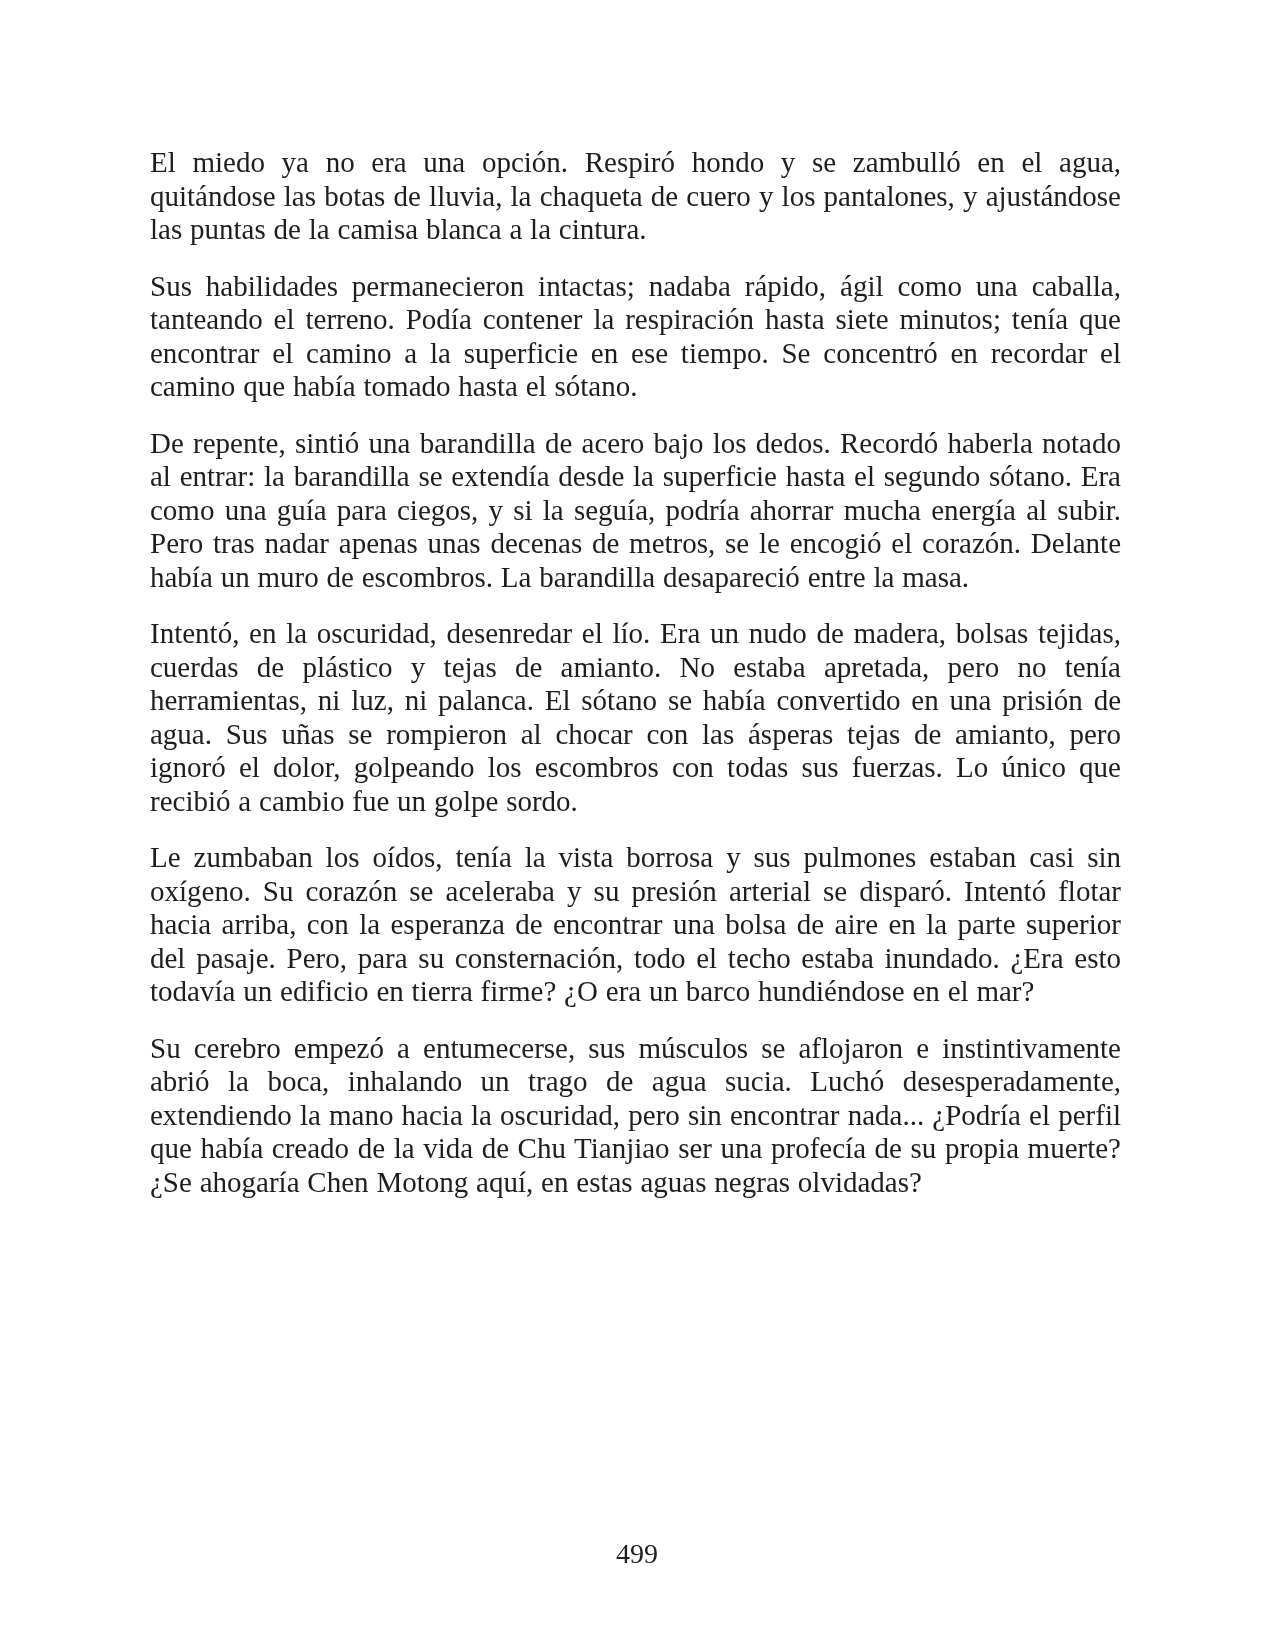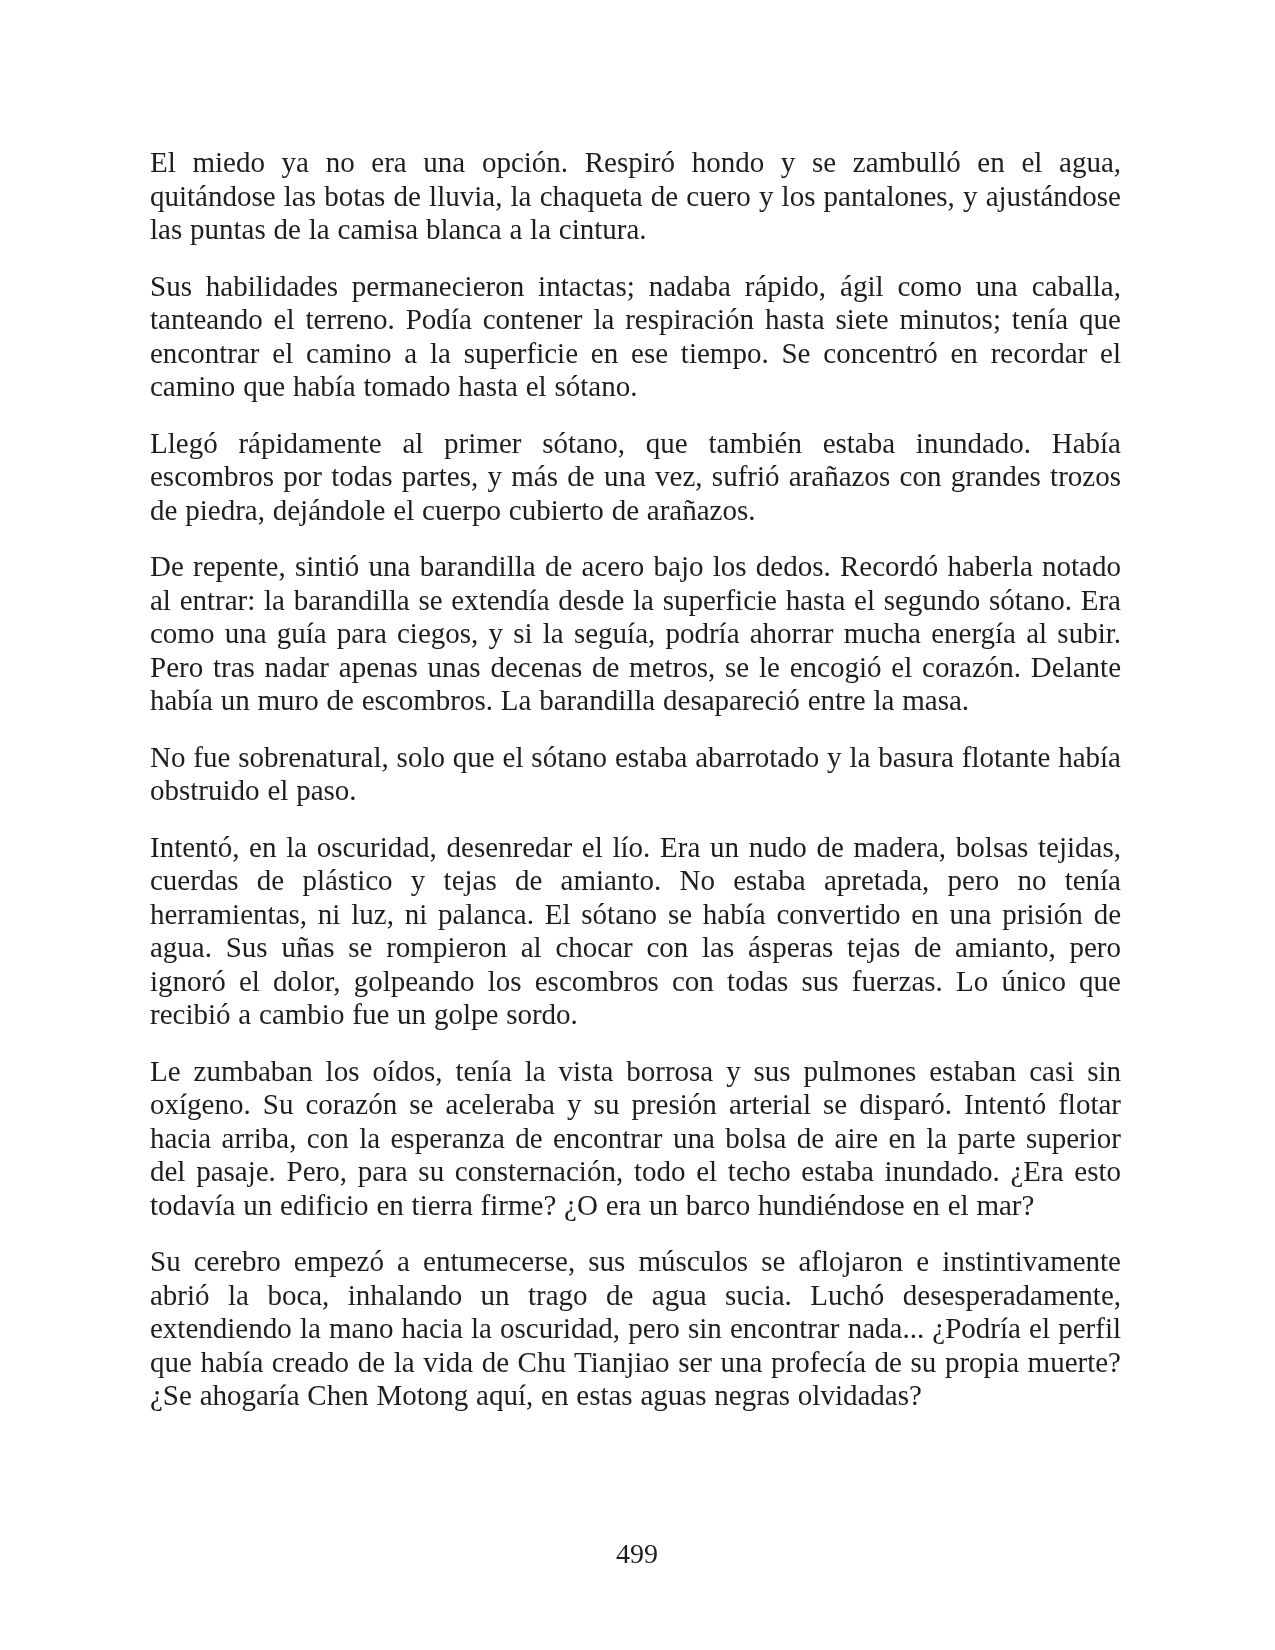--- a/index.html
+++ b/index.html
@@ -49,23 +49,21 @@
   }
 </style>
 </head>
 <body>
 
 <div class="page">
 
   <div class="text-block">
     <p>El miedo ya no era una opción. Respiró hondo y se zambulló en el agua, quitándose las botas de lluvia, la chaqueta de cuero y los pantalones, y ajustándose las puntas de la camisa blanca a la cintura.</p>
     <p>Sus habilidades permanecieron intactas; nadaba rápido, ágil como una caballa, tanteando el terreno. Podía contener la respiración hasta siete minutos; tenía que encontrar el camino a la superficie en ese tiempo. Se concentró en recordar el camino que había tomado hasta el sótano.</p>
-    <p>Llegó rápidamente al primer sótano, que también estaba inundado. Había escombros por todas partes, y más de una vez, sufrió arañazos con grandes trozos de piedra, dejándole el cuerpo cubierto de arañazos.</p>
     <p>De repente, sintió una barandilla de acero bajo los dedos. Recordó haberla notado al entrar: la barandilla se extendía desde la superficie hasta el segundo sótano. Era como una guía para ciegos, y si la seguía, podría ahorrar mucha energía al subir. Pero tras nadar apenas unas decenas de metros, se le encogió el corazón. Delante había un muro de escombros. La barandilla desapareció entre la masa.</p>
-    <p>No fue sobrenatural, solo que el sótano estaba abarrotado y la basura flotante había obstruido el paso.</p>
     <p>Intentó, en la oscuridad, desenredar el lío. Era un nudo de madera, bolsas tejidas, cuerdas de plástico y tejas de amianto. No estaba apretada, pero no tenía herramientas, ni luz, ni palanca. El sótano se había convertido en una prisión de agua. Sus uñas se rompieron al chocar con las ásperas tejas de amianto, pero ignoró el dolor, golpeando los escombros con todas sus fuerzas. Lo único que recibió a cambio fue un golpe sordo.</p>
     <p>Le zumbaban los oídos, tenía la vista borrosa y sus pulmones estaban casi sin oxígeno. Su corazón se aceleraba y su presión arterial se disparó. Intentó flotar hacia arriba, con la esperanza de encontrar una bolsa de aire en la parte superior del pasaje. Pero, para su consternación, todo el techo estaba inundado. ¿Era esto todavía un edificio en tierra firme? ¿O era un barco hundiéndose en el mar?</p>
     <p>Su cerebro empezó a entumecerse, sus músculos se aflojaron e instintivamente abrió la boca, inhalando un trago de agua sucia. Luchó desesperadamente, extendiendo la mano hacia la oscuridad, pero sin encontrar nada... ¿Podría el perfil que había creado de la vida de Chu Tianjiao ser una profecía de su propia muerte? ¿Se ahogaría Chen Motong aquí, en estas aguas negras olvidadas?</p>
   </div>
 
   <div class="page-footer">499</div>
 
 </div>
 
 </body></html>

